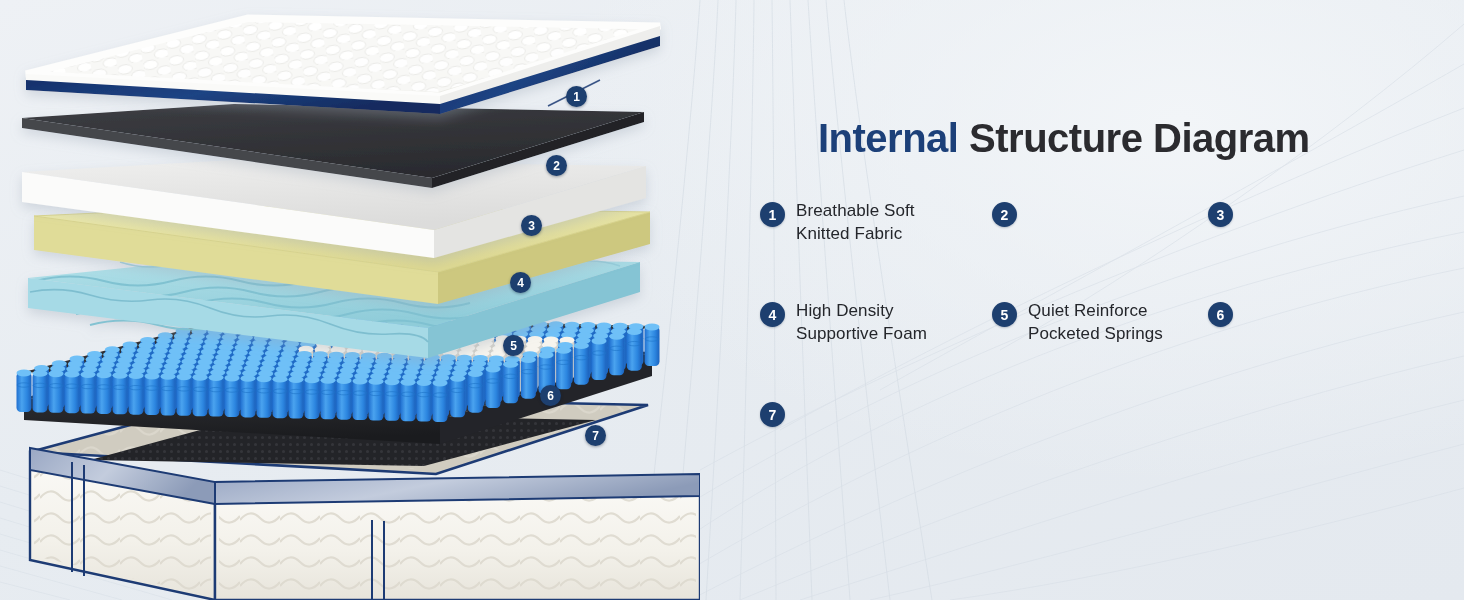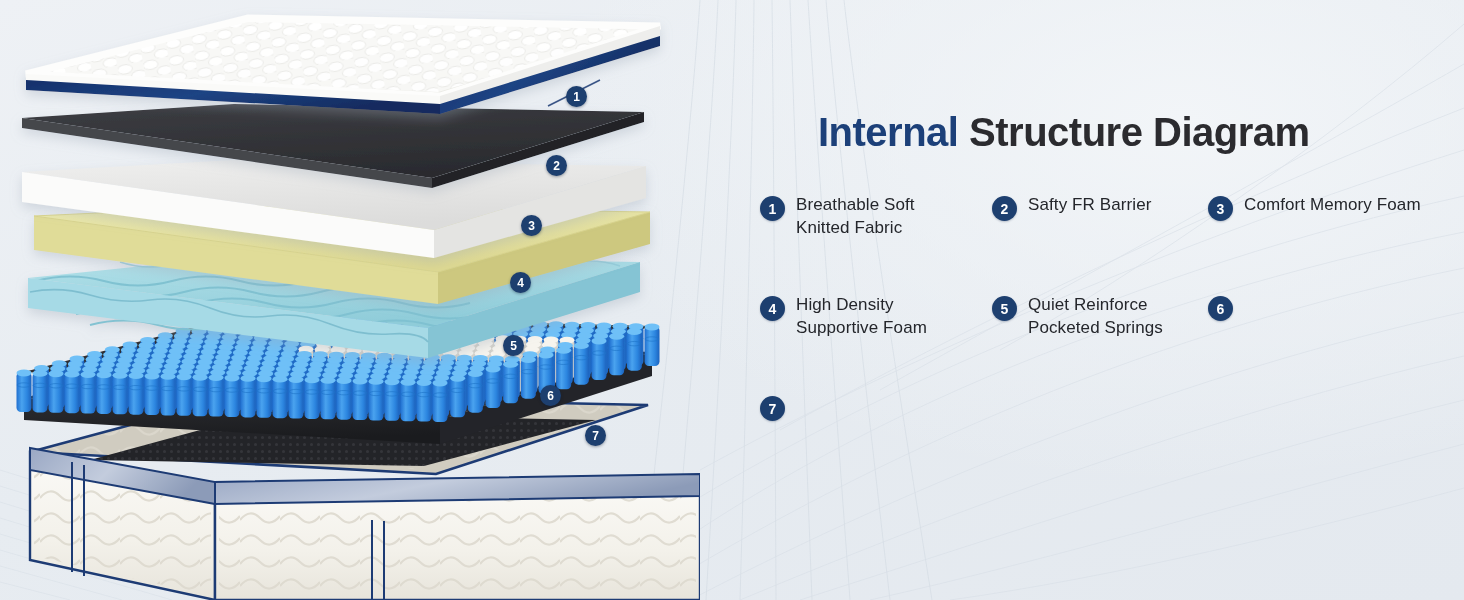--- a/index.html
+++ b/index.html
@@ -17,21 +17,21 @@
       linear-gradient(160deg, #eef1f5 0%, #e7ecf1 45%, #e4e9ef 100%);
     overflow: hidden;
   }
 
   
   .bg-lines { position: absolute; inset: 0; pointer-events: none; }
 
   
   #panel {
     position: absolute;
-    left: 760px; top: 112px;
+    left: 760px; top: 118px;
     width: 700px; height: 400px;
   }
   #title {
     font-size: 40px;
     font-weight: bold;
     letter-spacing: -0.5px;
     white-space: nowrap;
     line-height: 1;
     margin-left: 58px;
   }
@@ -2099,25 +2099,23 @@
     <div id="legend">
 
       <div class="legend-row">
         <div class="legend-item c1">
           <div class="badge">1</div>
           <div class="legend-label">Breathable Soft
 Knitted Fabric</div>
         </div>
         <div class="legend-item c2">
           <div class="badge">2</div>
-          <div class="legend-label">Safty FR Barrier</div>
         </div>
         <div class="legend-item c3">
           <div class="badge">3</div>
-          <div class="legend-label">Comfort Memory Foam</div>
         </div>
       </div>
 
       <div class="legend-row">
         <div class="legend-item c1">
           <div class="badge">4</div>
           <div class="legend-label">High Density
 Supportive Foam</div>
         </div>
         <div class="legend-item c2">

